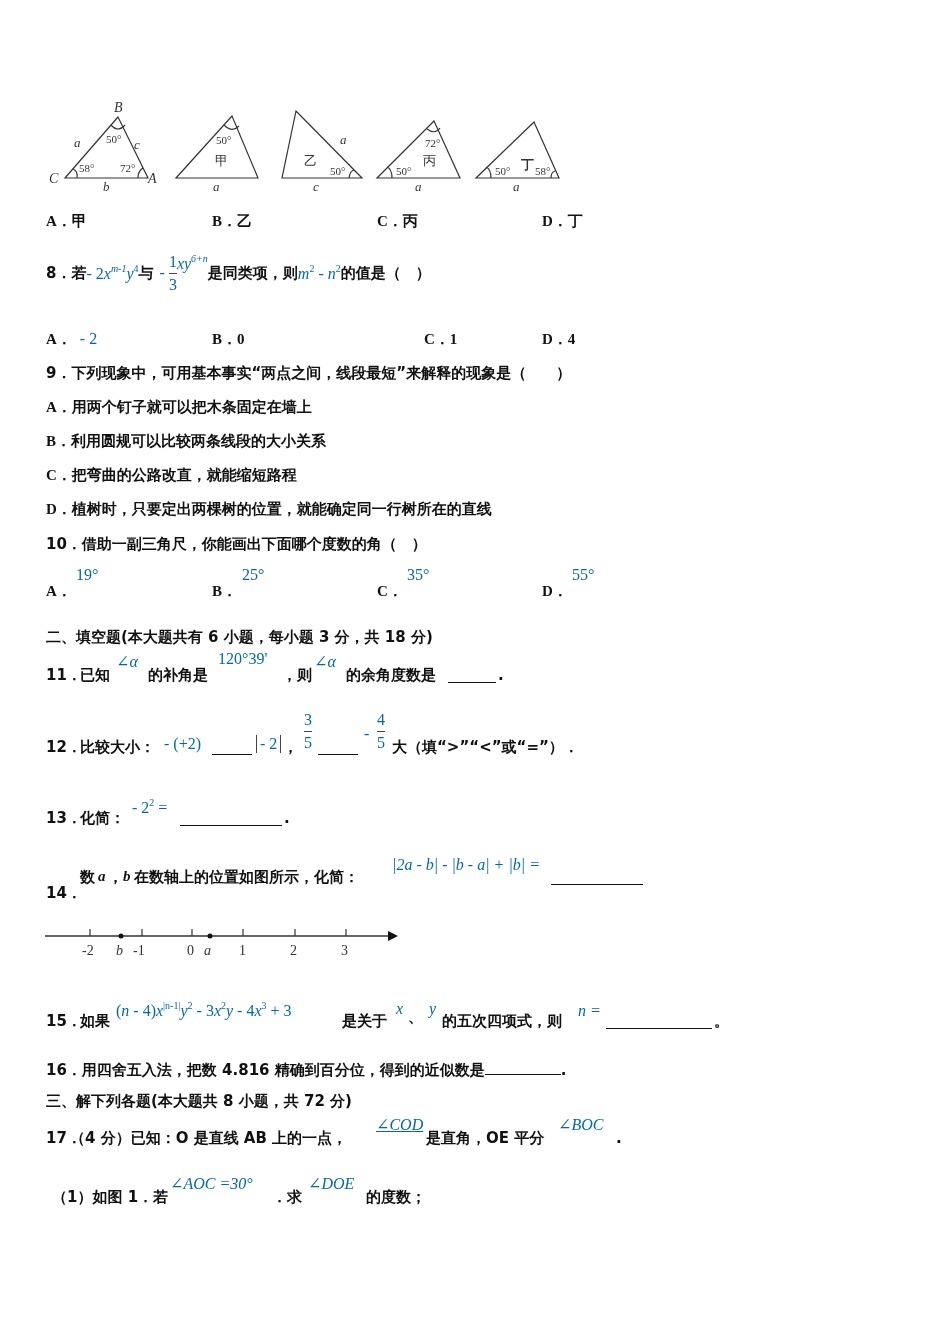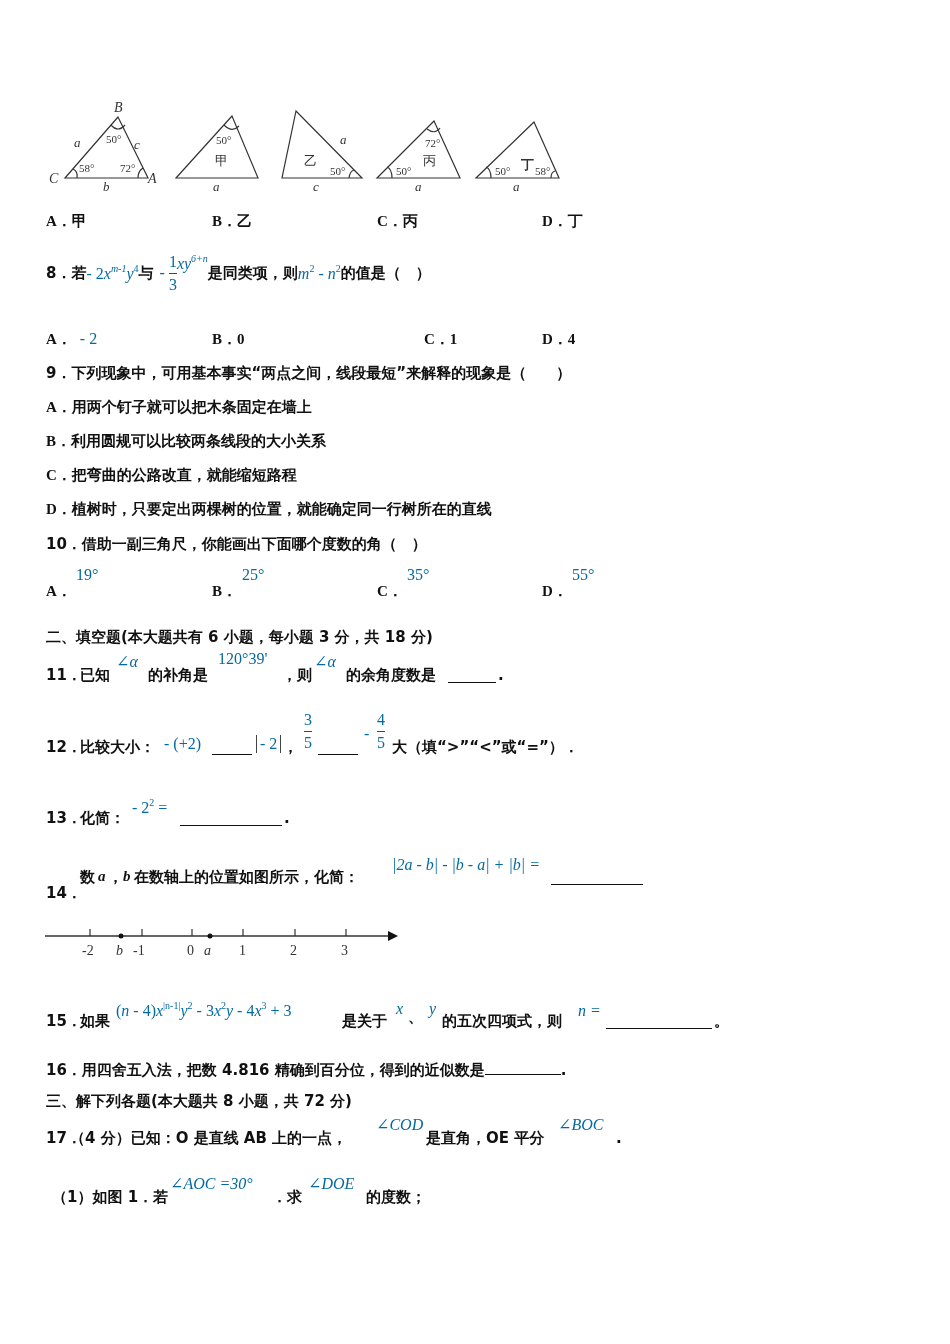--- a/index.html
+++ b/index.html
@@ -220,21 +220,21 @@
 
 <div class="abs q" style="left:46px;top:1058px;">
   <span>16．用四舍五入法，把数 4.816 精确到百分位，得到的近似数是</span><span class="blank" style="width:76px;height:16px;"></span><span>.</span>
 </div>
 
 <div class="abs q" style="left:46px;top:1092px;">三、解下列各题(本大题共 8 小题，共 72 分)</div>
 
 <div class="abs q" style="left:46px;top:1115px;height:35px;">
   <span style="position:absolute;top:14px;left:0;">17．</span>
   <span style="position:absolute;top:14px;left:24px;">（4 分）已知：O 是直线 AB 上的一点，</span>
-  <span class="math mathi" style="position:absolute;top:0;left:330px;">∠COD</span>
+  <span class="math mathi" style="position:absolute;top:0;left:330px;text-decoration:underline;">∠COD</span>
   <span style="position:absolute;top:14px;left:380px;">是直角，OE 平分</span>
   <span class="math mathi" style="position:absolute;top:0;left:512px;">∠BOC</span>
   <span style="position:absolute;top:14px;left:570px;">.</span>
 </div>
 
 <div class="abs q" style="left:46px;top:1172px;height:35px;">
   <span style="position:absolute;top:16px;left:6px;">（1）如图 1．若</span>
   <span class="math mathi" style="position:absolute;top:2px;left:124px;">∠AOC =30°</span>
   <span style="position:absolute;top:16px;left:226px;">．求</span>
   <span class="math mathi" style="position:absolute;top:2px;left:262px;">∠DOE</span>

